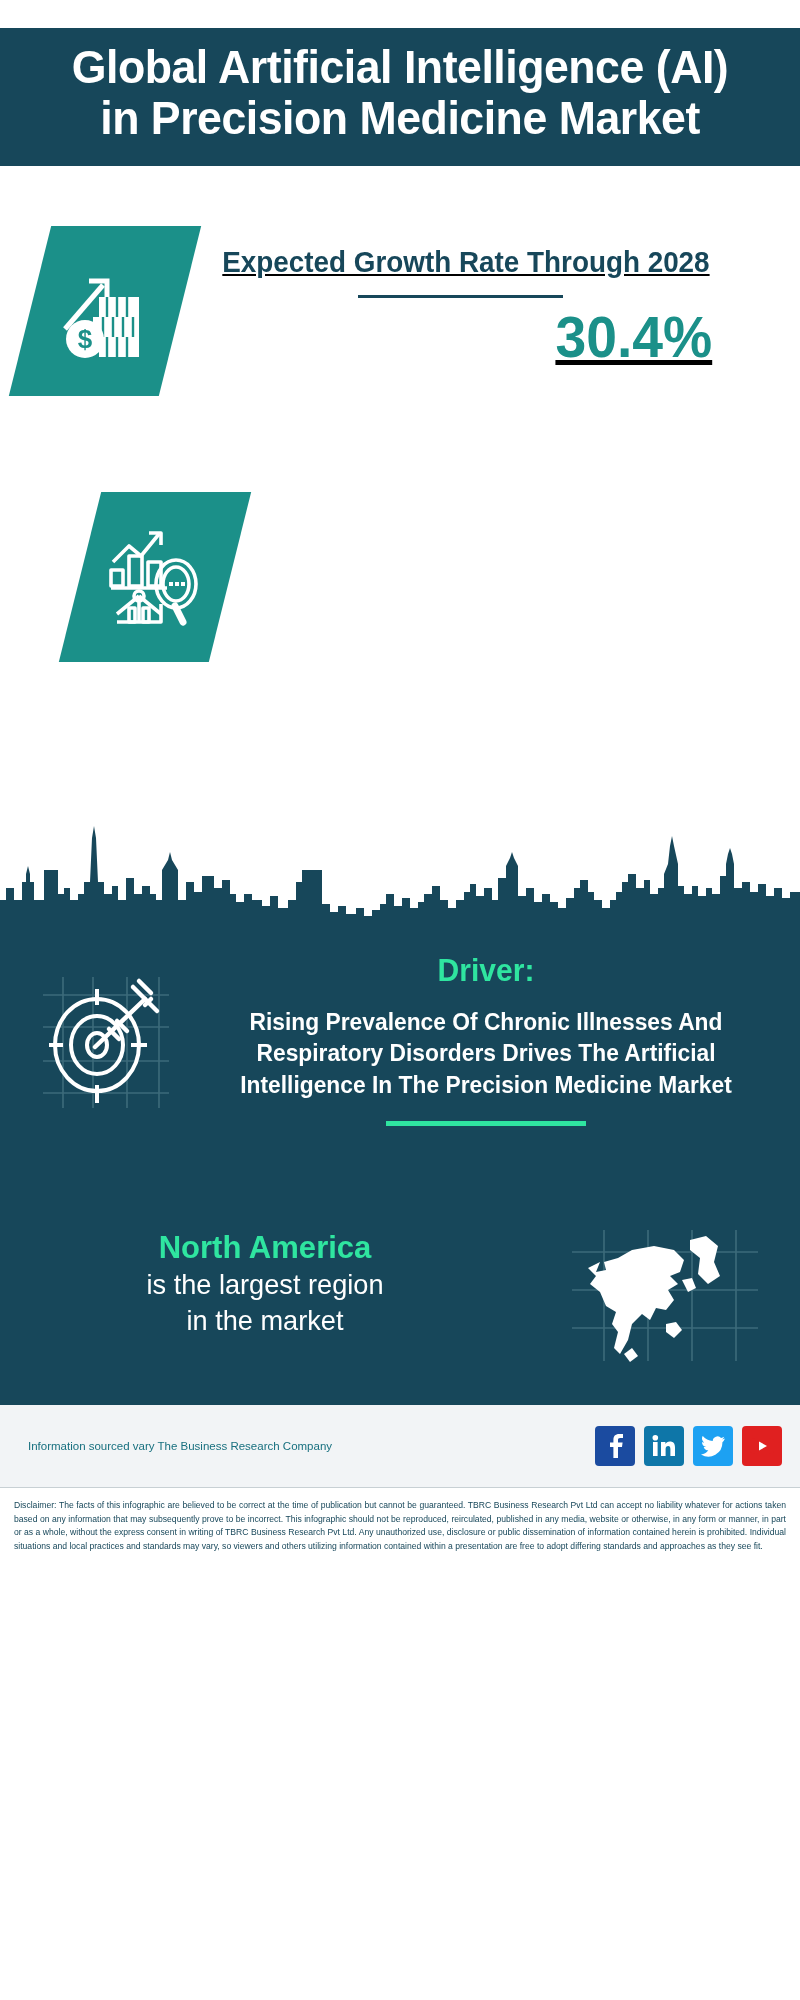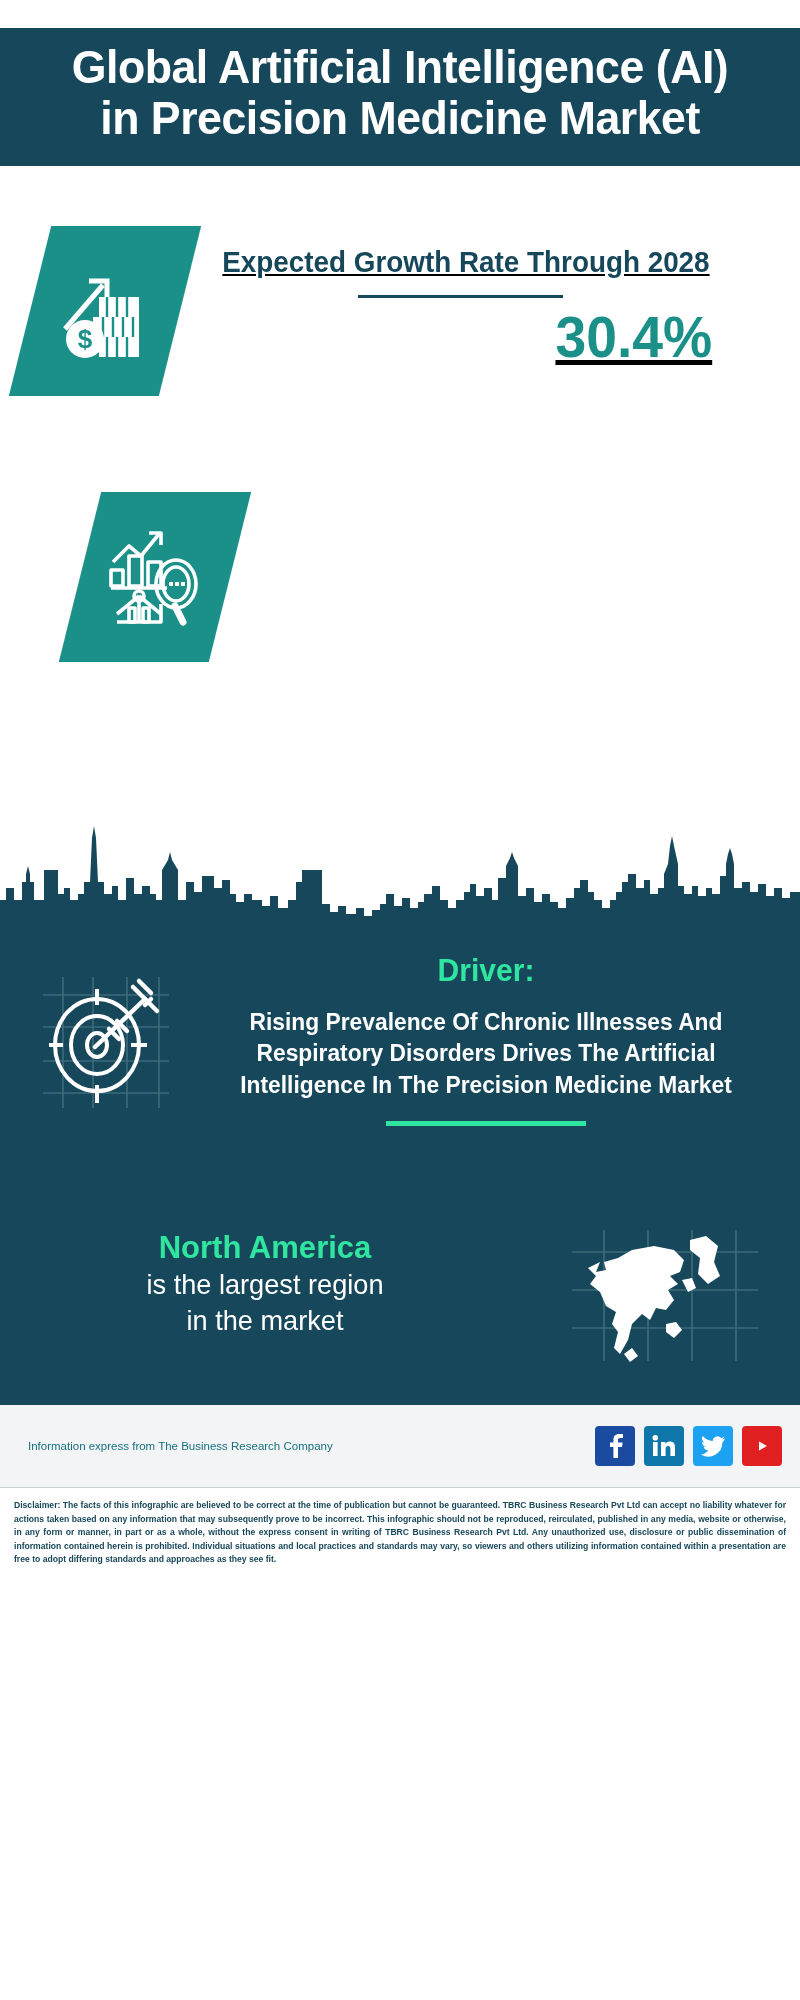--- a/index.html
+++ b/index.html
@@ -185,21 +185,20 @@
     top:1462px; left:0;
     width:800px;
     padding:9px 14px 0 14px;
     background:#ffffff;
   }
   .disclaimer p {
     color:#17475a;
     font-size:8.6px;
     line-height:1.58;
     text-align:justify;
-    font-weight:bold;
   }
 </style>
 </head>
 <body>
 
 <div class="page">
 
   <div class="header">
     <h1>Global Artificial Intelligence (AI) in Precision Medicine Market</h1>
   </div>
@@ -318,21 +317,21 @@
             <path d="M96 96 L106 94 L112 102 L104 110 L96 104 Z"></path>
             <path d="M54 126 L62 120 L68 128 L60 134 Z"></path>
           </g>
         </svg>
       </div>
     </div>
   </div>
 
   <div class="srcbar">
     <div class="srctext">
-      <div>Information express from The Business Research Company</div>
+      <div>Information sourced vary The Business Research Company</div>
     </div>
     <div class="socials">
       <div class="sicon fb">
         <svg width="20" height="24" viewBox="0 0 20 24">
             <path fill="#ffffff" d="M13 24V13h4l.6-4.6H13V6.2c0-1.3.4-2.2 2.3-2.2H18V0h-3.6C10 0 8.4 2.3 8.4 6v2.4H5V13h3.4v11z"></path>
           </svg>
       </div>
       <div class="sicon li">
         <svg width="24" height="22" viewBox="0 0 24 22">
             <g fill="#ffffff">

